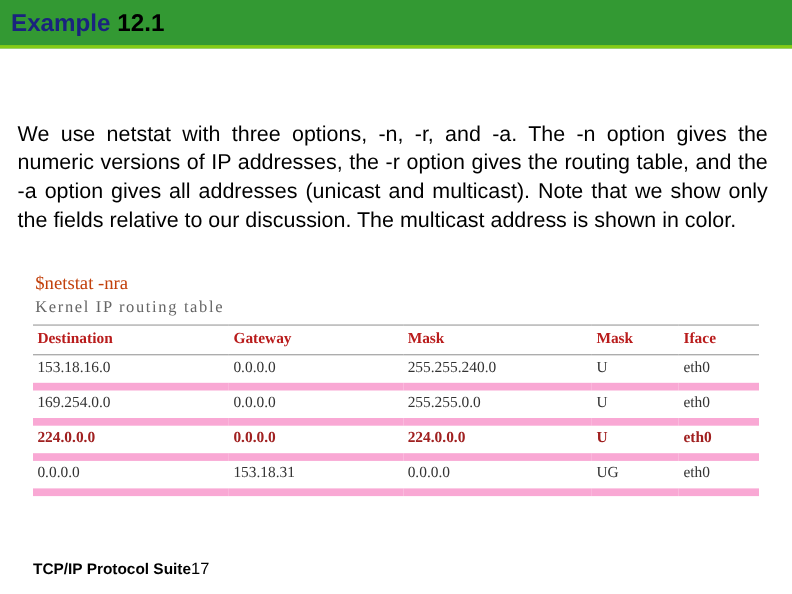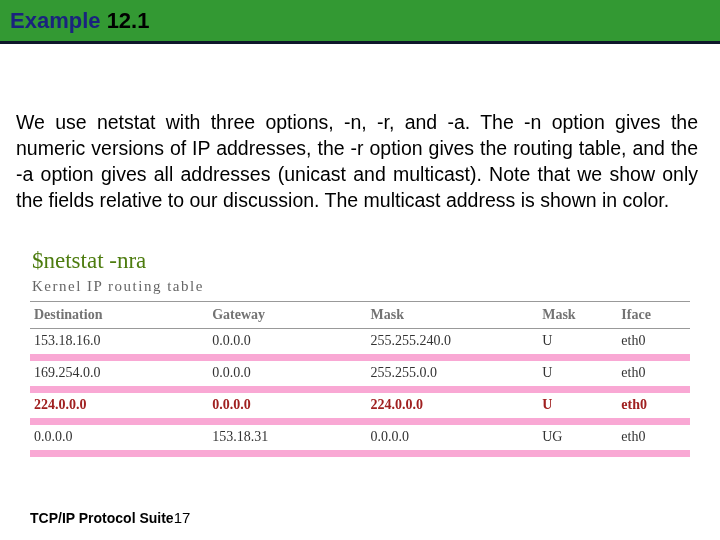--- a/index.html
+++ b/index.html
@@ -7,21 +7,21 @@
     width: 720px;
     height: 540px;
     background: #ffffff;
     font-family: Arial, Helvetica, sans-serif;
     position: relative;
     overflow: hidden;
   }
   .header {
     background: #339933;
     height: 44px;
-    border-bottom: 3px solid #0f172a;
+    border-bottom: 3px solid #84cc16;
     display: flex;
     align-items: center;
     padding-left: 10px;
   }
   .header-title {
     font-family: "Comic Sans MS", "Segoe Script", cursive, sans-serif;
     font-size: 22px;
     font-weight: bold;
     color: #000;
   }
@@ -35,22 +35,22 @@
     line-height: 1.33;
     color: #000;
     text-align: justify;
     margin-top: 48px;
   }
   .table-wrap {
     margin: 24px 30px 0 30px;
   }
   .cmd {
     font-family: Georgia, "Times New Roman", serif;
-    font-size: 23px;
-    color: #4d7c0f;
+    font-size: 17px;
+    color: #c2410c;
     margin-bottom: 4px;
     padding-left: 2px;
   }
   .tbl-title {
     font-family: Georgia, "Times New Roman", serif;
     font-size: 15px;
     color: #666;
     margin-bottom: 6px;
     padding-left: 2px;
     letter-spacing: 1.5px;
@@ -59,21 +59,21 @@
     width: 100%;
     border-collapse: collapse;
     font-family: Georgia, "Times New Roman", serif;
     font-size: 14px;
     color: #333;
     table-layout: fixed;
   }
   table.routing th {
     text-align: left;
     font-weight: bold;
-    color: #737373;
+    color: #b91c1c;
     padding: 5px 4px;
     border-top: 1px solid #999;
     border-bottom: 1px solid #999;
     font-size: 14px;
   }
   table.routing td {
     padding: 4px 4px 5px 4px;
     border-bottom: 7px solid #f9a8d4;
     vertical-align: middle;
   }

